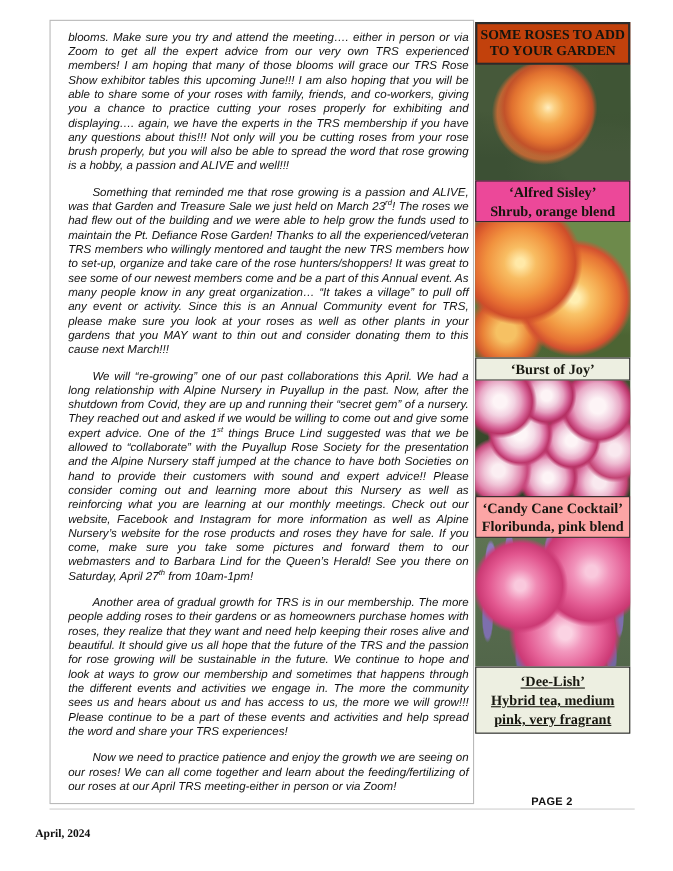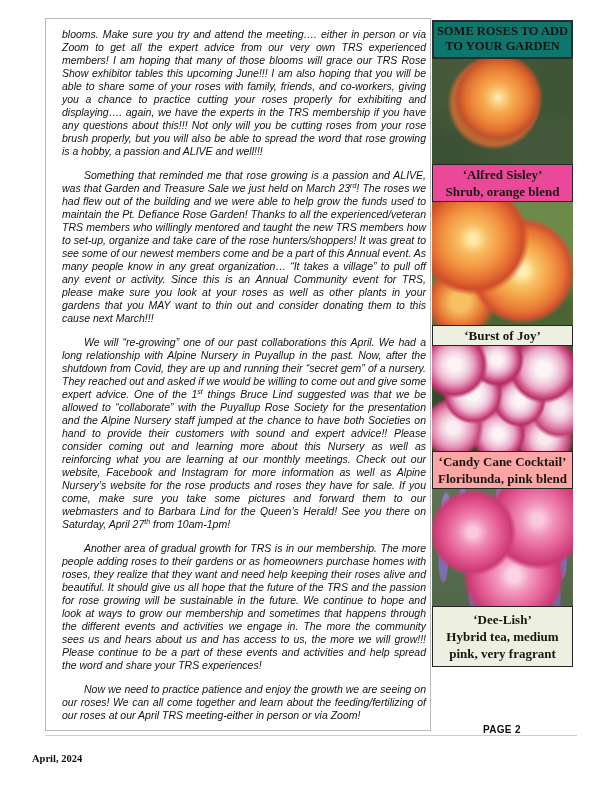--- a/index.html
+++ b/index.html
@@ -30,21 +30,21 @@
   }
   .rose-item{width:141px;}
   .photo{width:141px;display:block;}
   .caption-box{
     box-sizing:border-box;width:141px;
     border:1.5px solid #242424;background:#edefe1;
     font:bold 13px/17px "Liberation Serif",serif;color:#17170f;
     text-align:center;padding:1px 2px;
   }
   .caption-box .rose-desc{font-weight:bold;}
-  .caption-pad{padding:4px 2px;}
+  .caption-pad{padding:4px 2px;text-decoration:underline;}
   
   .photo-1{height:105px;
     background:
       radial-gradient(circle at 47% 37%, #ffeec0 0%, #fbd083 6%, #f5a94f 15%, #ef8b3c 25%, #e0702f 33%, #c2522a 40%, rgba(120,60,30,0) 45%),
       radial-gradient(circle at 44% 42%, rgba(226,110,52,.75) 0 42%, rgba(226,110,52,0) 47%),
       radial-gradient(ellipse at 12% 14%, #46593a 0 22%, rgba(70,89,58,0) 55%),
       radial-gradient(ellipse at 88% 18%, #3f5535 0 20%, rgba(63,85,53,0) 50%),
       radial-gradient(ellipse at 84% 82%, #44573a 0 24%, rgba(68,87,58,0) 55%),
       radial-gradient(ellipse at 16% 86%, #3c5034 0 24%, rgba(60,80,52,0) 55%),
       linear-gradient(#344529, #2b3a24);
@@ -110,21 +110,21 @@
       <p class="para indent"><span>Something that reminded me that rose growing is a passion and ALIVE, was that Garden and Treasure Sale we just held on March 23</span><sup>rd</sup><span>! The roses we had flew out of the building and we were able to help grow the funds used to maintain the Pt. Defiance Rose Garden! Thanks to all the experienced/veteran TRS members who willingly mentored and taught the new TRS members how to set-up, organize and take care of the rose hunters/shoppers! It was great to see some of our newest members come and be a part of this Annual event. As many people know in any great organization… “It takes a village” to pull off any event or activity. Since this is an Annual Community event for TRS, please make sure you look at your roses as well as other plants in your gardens that you MAY want to thin out and consider donating them to this cause next March!!!</span></p>
       <p class="para indent"><span>We will “re-growing” one of our past collaborations this April. We had a long relationship with Alpine Nursery in Puyallup in the past. Now, after the shutdown from Covid, they are up and running their “secret gem” of a nursery. They reached out and asked if we would be willing to come out and give some expert advice. One of the 1</span><sup>st</sup><span> things Bruce Lind suggested was that we be allowed to “collaborate” with the Puyallup Rose Society for the presentation and the Alpine Nursery staff jumped at the chance to have both Societies on hand to provide their customers with sound and expert advice!! Please consider coming out and learning more about this Nursery as well as reinforcing what you are learning at our monthly meetings. Check out our website, Facebook and Instagram for more information as well as Alpine Nursery’s website for the rose products and roses they have for sale. If you come, make sure you take some pictures and forward them to our webmasters and to Barbara Lind for the Queen’s Herald! See you there on Saturday, April 27</span><sup>th</sup><span> from 10am-1pm!</span></p>
       <p class="para indent"><span>Another area of gradual growth for TRS is in our membership. The more people adding roses to their gardens or as homeowners purchase homes with roses, they realize that they want and need help keeping their roses alive and beautiful. It should give us all hope that the future of the TRS and the passion for rose growing will be sustainable in the future. We continue to hope and look at ways to grow our membership and sometimes that happens through the different events and activities we engage in. The more the community sees us and hears about us and has access to us, the more we will grow!!! Please continue to be a part of these events and activities and help spread the word and share your TRS experiences!</span></p>
       <p class="para indent"><span>Now we need to practice patience and enjoy the growth we are seeing on our roses! We can all come together and learn about the feeding/fertilizing of our roses at our April TRS meeting-either in person or via Zoom!</span></p>
       <p class="para indent"><span>Enjoy this early part of spring and hopefully we will see you at the TRS April meeting or at the Alpine Nursery event!</span></p>
     </div>
 
 </div>
 
 <aside class="sidebar">
-  <div class="title-box" style="background: #0f766e;">SOME ROSES TO ADD TO YOUR GARDEN</div>
+  <div class="title-box" style="background: #c2410c;">SOME ROSES TO ADD TO YOUR GARDEN</div>
   <div id="rose-list">
   <div class="rose-item">
     <div class="photo photo-1"></div>
     <div class="caption-box" style="background: #ec4899;">
       <div class="rose-name">‘Alfred Sisley’</div>
       <div class="rose-desc">Shrub, orange blend</div>
     </div>
   </div>
 
   <div class="rose-item">

